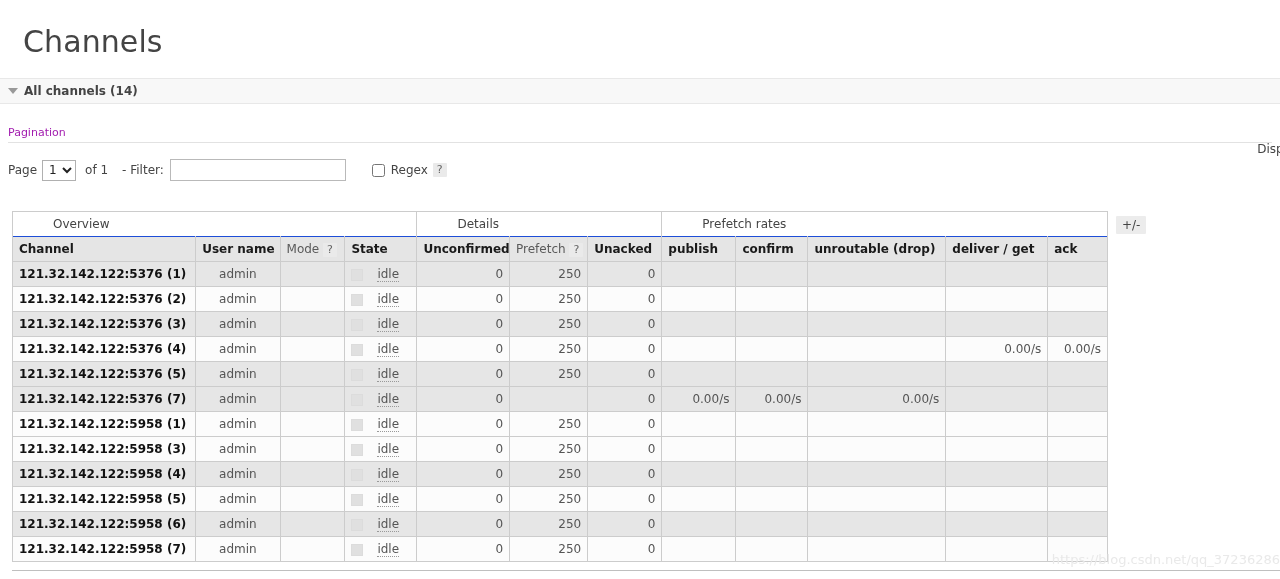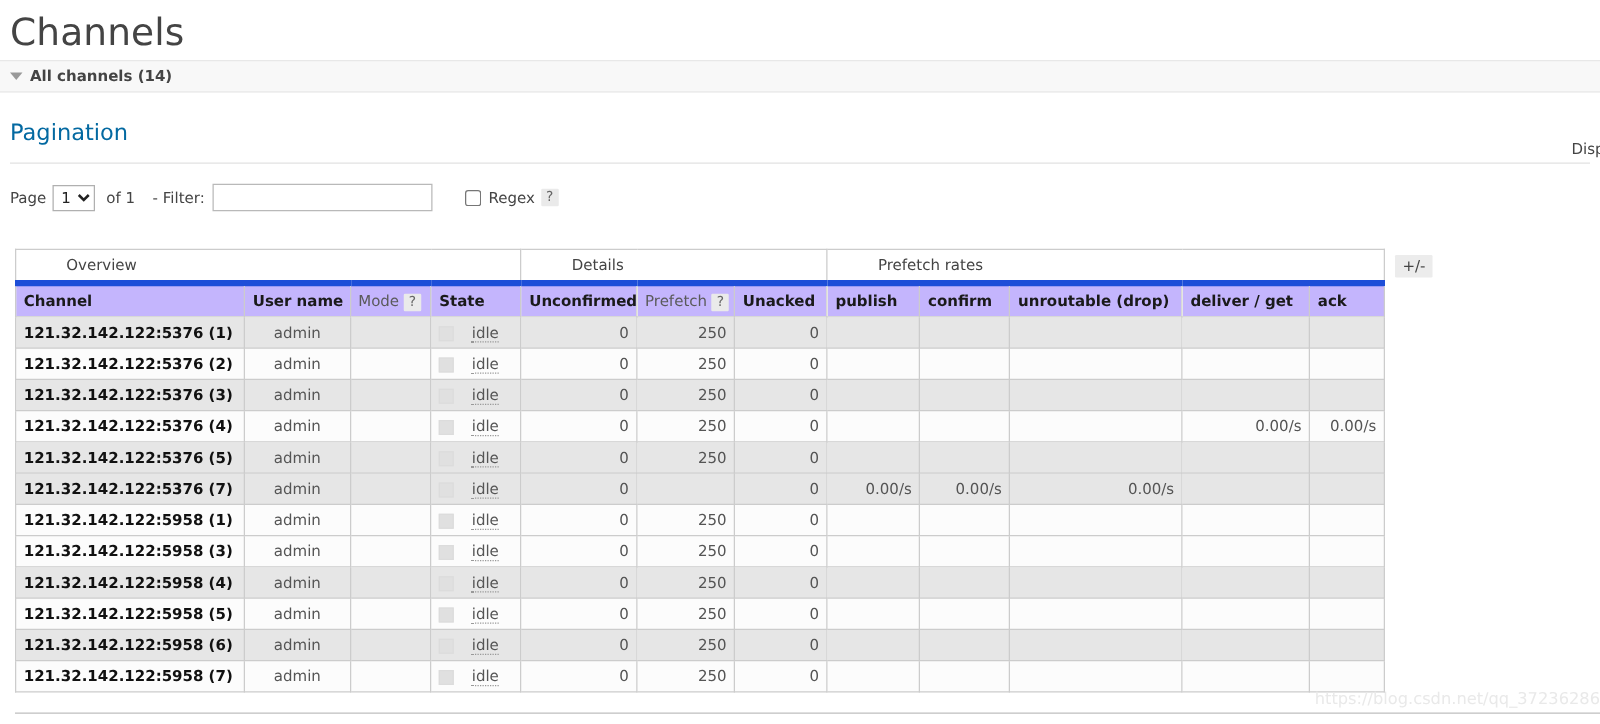--- a/index.html
+++ b/index.html
@@ -16,21 +16,21 @@
     font-size: 12px;
     color: #333333;
     position: relative;
   }
 
   
   .page-title {
     font-size: 30px;
     font-weight: normal;
     color: #444444;
-    margin: 0;
+    margin: 15px;
     padding: 10px 0 4px 8px;
     letter-spacing: 0.1px;
     line-height: 34px;
   }
 
   .section-bar {
     background: #f8f8f8;
     border-top: 1px solid #e8e8e8;
     border-bottom: 1px solid #e8e8e8;
     padding: 4px 0 4px 8px;
@@ -52,23 +52,23 @@
     top: -1px;
   }
 
   
   .pagination-wrap {
     margin-top: 22px;
     padding: 0 8px;
     position: relative;
   }
   .pagination-label {
-    font-size: 18px;
-    color: #0369a1;
-    padding-bottom: 13px;
+    font-size: 11px;
+    color: #a21caf;
+    padding-bottom: 3px;
     border-bottom: 1px solid #e2e2e2;
   }
   .pagination-controls {
     margin-top: 16px;
     font-size: 12px;
     color: #444444;
     display: flex;
     align-items: center;
     height: 22px;
   }
@@ -148,25 +148,25 @@
     font-weight: normal;
     color: #444444;
     text-align: left;
     border-bottom: none;
     border-top: 1px solid #cccccc;
     height: 16px;
     padding-left: 40px;
   }
   
   tr.col-head th {
-    background: #c4b5fd;
+    background: #e5e5e5;
     text-align: left;
     font-weight: bold;
     color: #1a1a1a;
-    border-top: 5px solid #1d4ed8;
+    border-top: 1px solid #1d4ed8;
     height: 16px;
   }
   tr.col-head th.light {
     font-weight: normal;
     color: #5a5a5a;
   }
 
   tbody tr.odd  td { background: #e6e6e6; }
   tbody tr.even td { background: #fcfcfc; }
 

